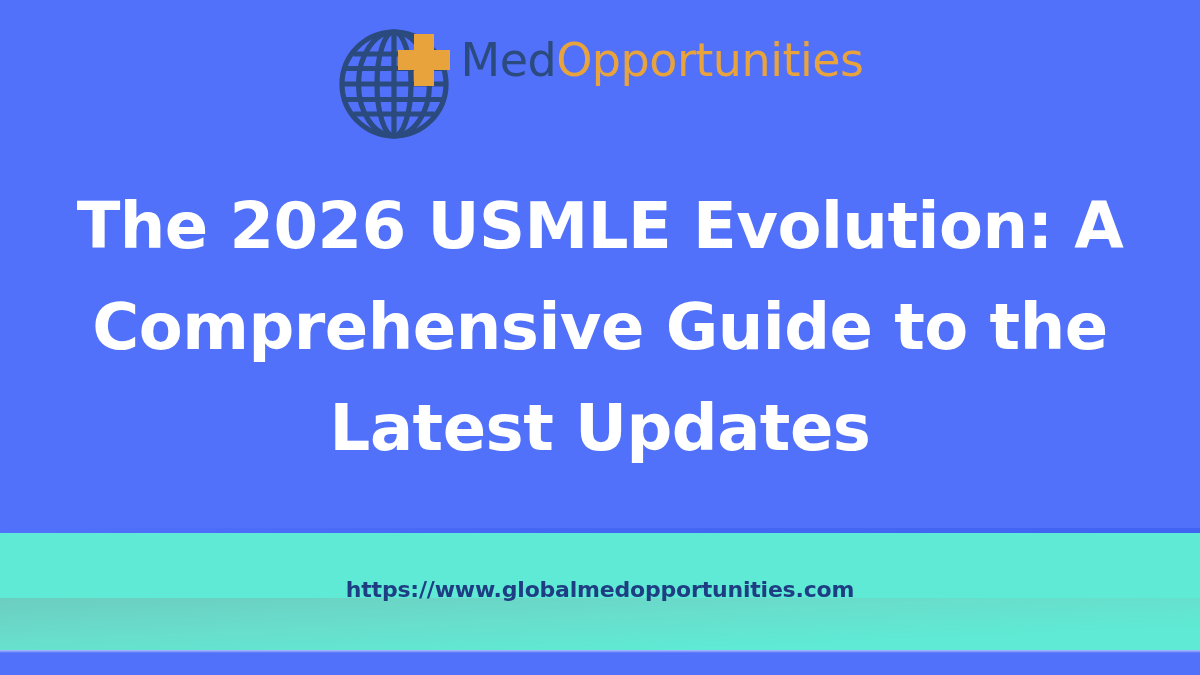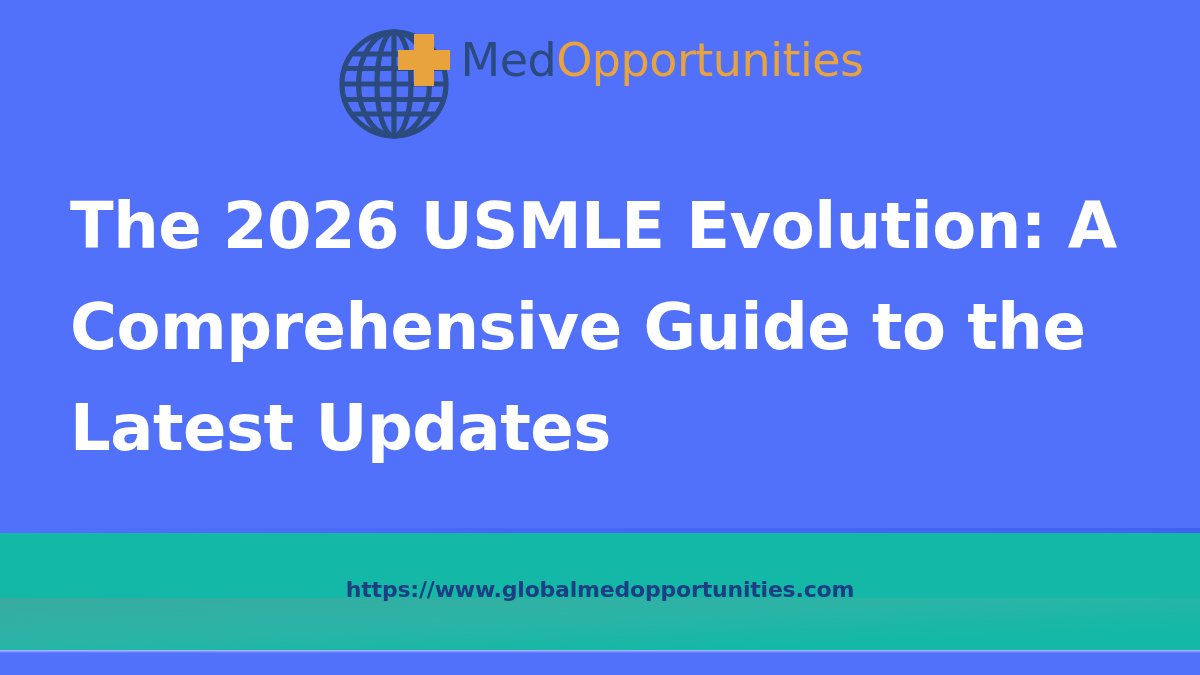--- a/index.html
+++ b/index.html
@@ -87,36 +87,37 @@
     white-space: nowrap;
   }
 
   
   .headline {
     position: absolute;
     left: 70px;
     right: 70px;
     top: 176px;
     margin: 0;
+    text-align: center;
     color: #ffffff;
     font-family: "DejaVu Sans", sans-serif;
     font-size: 64px;
     font-weight: bold;
     line-height: 101px;
     letter-spacing: -0.5px;
   }
 
   
   .url-band {
     position: absolute;
     left: 0;
     top: 533px;
     width: 1200px;
     height: 117px;
-    background: #14b8a6;
+    background: #5eead4;
     overflow: hidden;
   }
   .url-band-shadow {
     position: absolute;
     left: 0;
     bottom: 0;
     width: 100%;
     height: 52px;
     background: linear-gradient(to bottom right, rgba(140,140,145,0.30) 0%, rgba(160,160,166,0.16) 42%, rgba(255,255,255,0) 78%);
     pointer-events: none;

